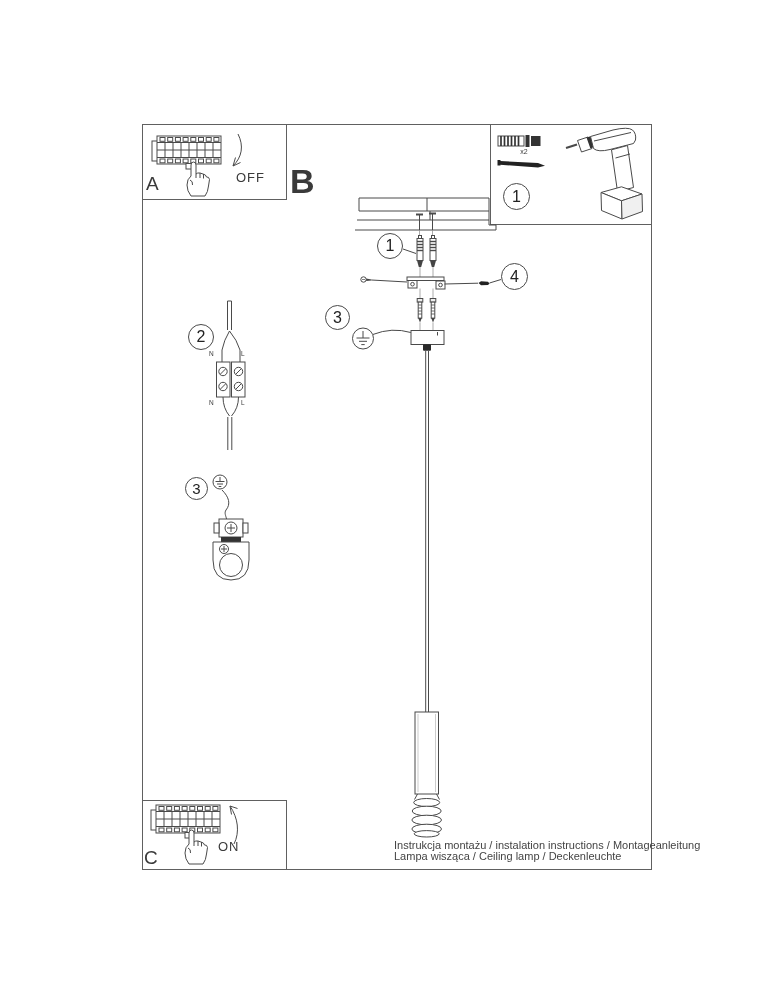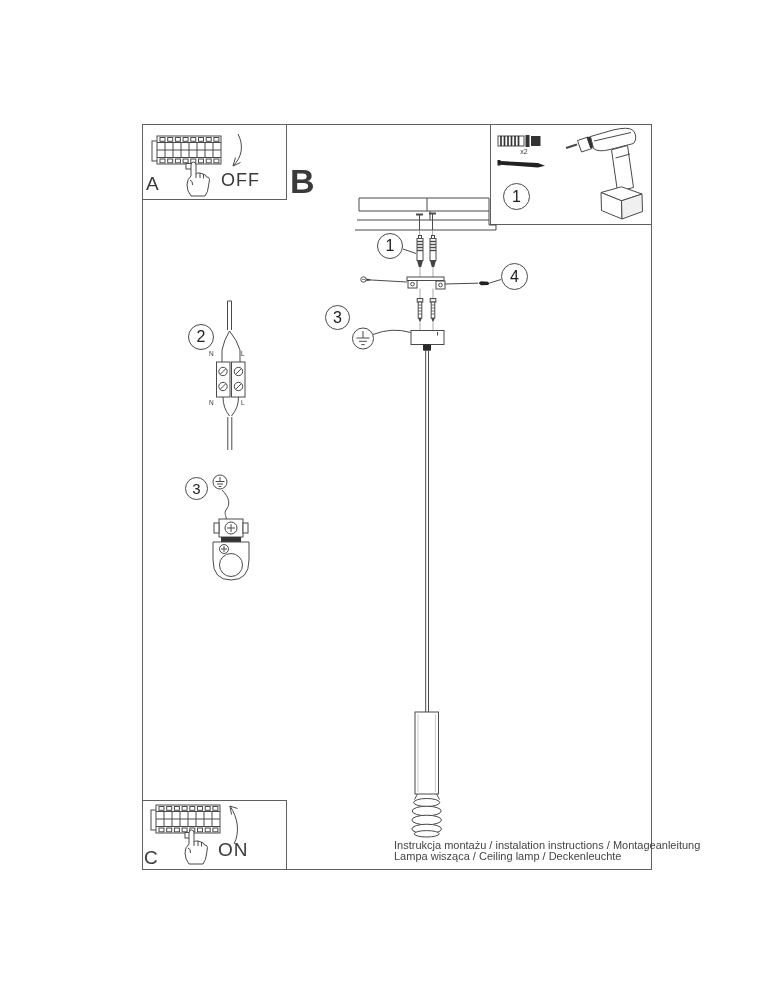--- a/index.html
+++ b/index.html
@@ -250,24 +250,24 @@
       <rect x="221" y="537" width="20" height="5" fill="#333" stroke="none"></rect>
       <path d="M213,542 L249,542 L249,560 Q249,580 231,580 Q213,580 213,560 Z" fill="#fff"></path>
       <circle cx="224" cy="549" r="4.5" fill="#fff"></circle>
       <line x1="221" y1="549" x2="227" y2="549"></line>
         <line x1="224" y1="546" x2="224" y2="552"></line>
       <circle cx="231" cy="565" r="11.5" fill="#fff"></circle>
     </g>
   </svg>
 
   <div class="txt" style="left:146px;top:173px;font-size:19px;">A</div>
-  <div class="txt" style="left:221px;top:170px;font-size:18px;letter-spacing:1px;">OFF</div>
+  <div class="txt" style="left:236px;top:170px;font-size:13px;letter-spacing:1px;">OFF</div>
   <div class="txt" style="left:290px;top:162px;font-size:34px;font-weight:600;">B</div>
   <div class="txt" style="left:144px;top:847px;font-size:19px;">C</div>
-  <div class="txt" style="left:218px;top:839px;font-size:19px;letter-spacing:1px;">ON</div>
+  <div class="txt" style="left:218px;top:839px;font-size:13px;letter-spacing:1px;">ON</div>
 
   <div class="txt" style="left:516px;top:148px;width:16px;text-align:center;font-size:7px;">x2</div>
 
   <div class="callout" style="left:503px;top:183px;width:27px;height:27px;">1</div>
   <div class="callout" style="left:377px;top:233px;width:26px;height:26px;">1</div>
   <div class="callout" style="left:501px;top:263px;width:27px;height:27px;">4</div>
   <div class="callout" style="left:325px;top:305px;width:25px;height:25px;">3</div>
   <div class="callout" style="left:188px;top:324px;width:26px;height:26px;">2</div>
   <div class="callout" style="left:185px;top:477px;width:23px;height:23px;font-size:15px;">3</div>
 

